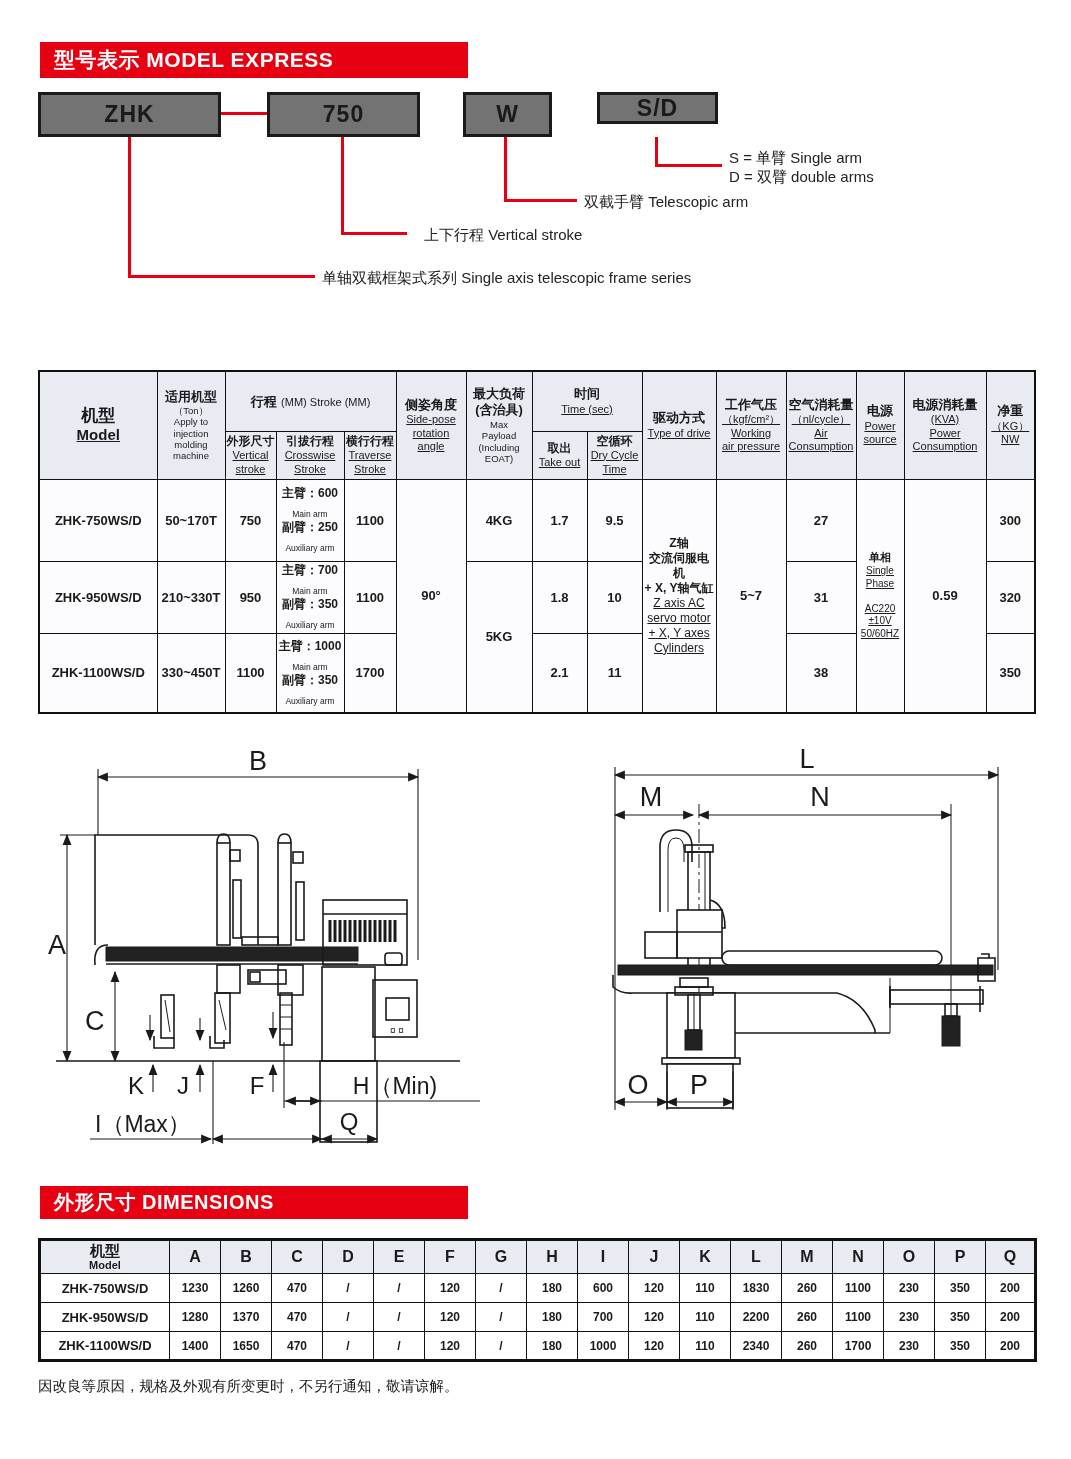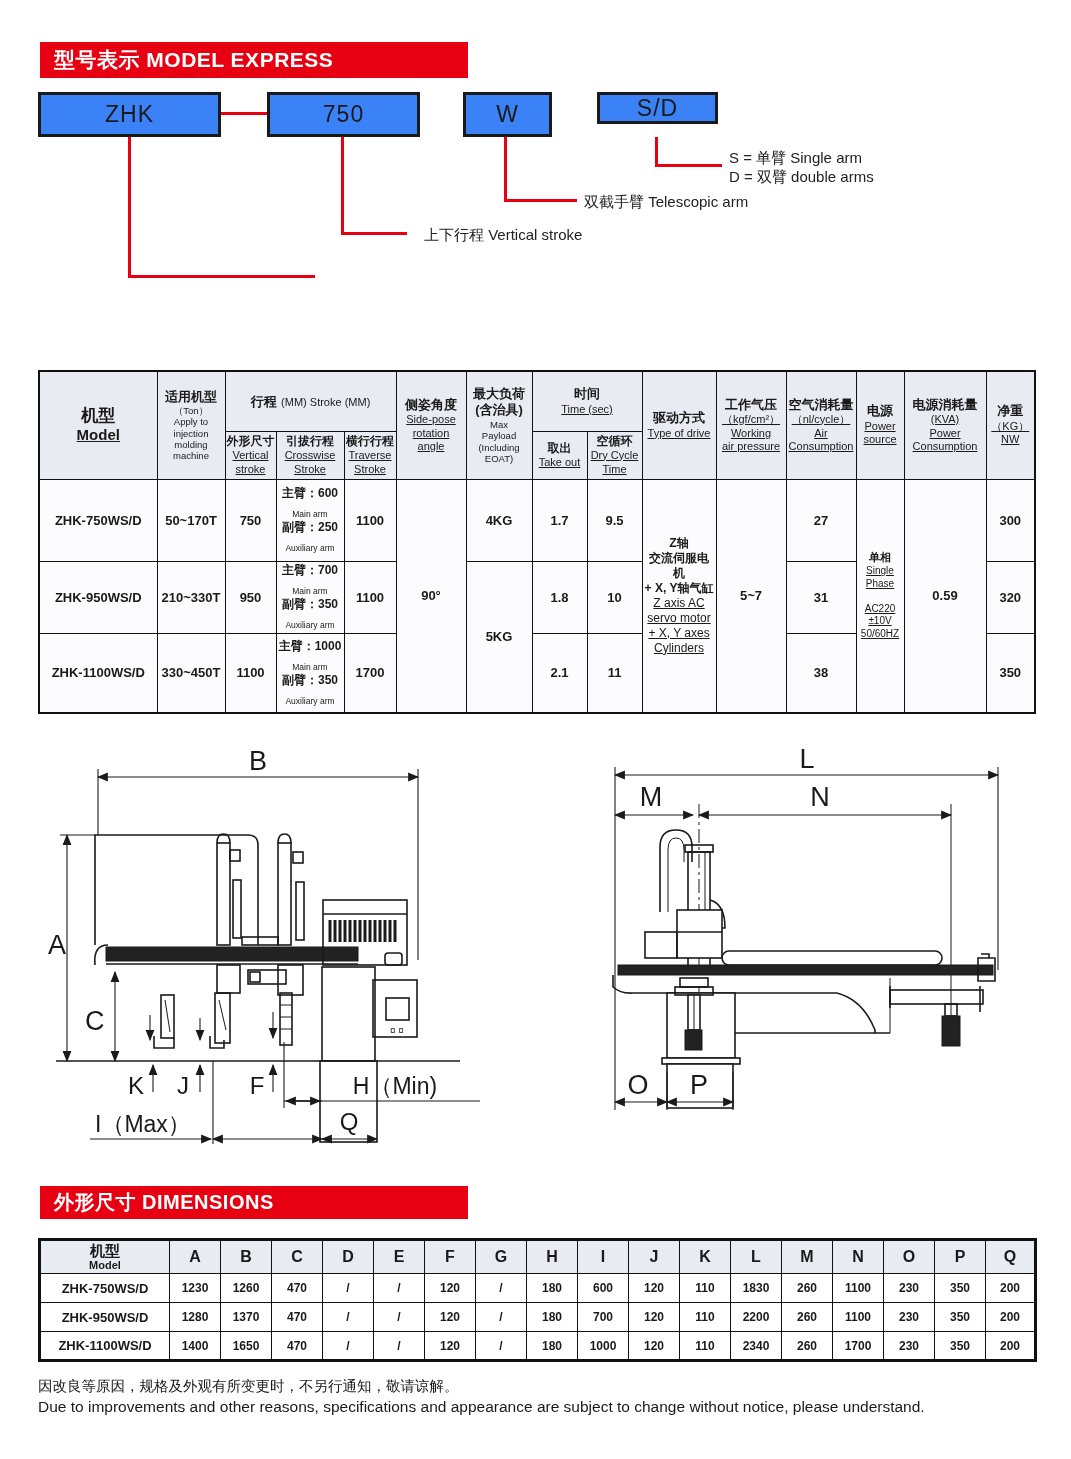--- a/index.html
+++ b/index.html
@@ -2,21 +2,21 @@
 <html><head>
 <meta charset="utf-8">
 <style>
   html,body{margin:0;padding:0;background:#fff;}
   body{font-family:"Liberation Sans","DejaVu Sans",sans-serif;color:#1a1a1a;}
   #page{position:relative;width:1071px;height:1459px;background:#ffffff;overflow:hidden;}
   .abs{position:absolute;}
   .banner{background:#e60012;color:#fff;font-weight:bold;display:flex;align-items:center;
           padding-left:14px;letter-spacing:.5px;box-sizing:border-box;}
   .mbox{border:3px solid #1a1a1a;display:flex;align-items:center;justify-content:center;
-        font-size:23px;font-weight:normal;letter-spacing:1px;box-sizing:border-box;background:#3b82f6;}
+        font-size:23px;font-weight:bold;letter-spacing:1px;box-sizing:border-box;background:#737373;}
   .hconn{background:#e60012;height:3px;}
   .lline{border-left:3px solid #e60012;border-bottom:3px solid #e60012;box-sizing:border-box;}
   .callout{font-size:15px;color:#222;white-space:nowrap;line-height:19px;}
   
   table.tech{border-collapse:collapse;table-layout:fixed;width:996px;border:2px solid #111;background:#fcfcfe;}
   table.tech td{border:1px solid #111;text-align:center;vertical-align:middle;padding:1px;overflow:hidden;}
   .hd{background:#e9ebf3;}
   .cnL{font-weight:bold;font-size:17px;line-height:1.2;}
   .cn{font-weight:bold;font-size:13px;line-height:1.25;display:block;white-space:pre-line;}
   .cn-inline{font-weight:bold;font-size:13px;}
@@ -71,20 +71,23 @@
   </div>
   <div class="abs lline" style="left:504px;top:137px;width:73px;height:65px;"></div>
   <div class="abs callout" style="left:584px;top:192px;">
     <span>双截手臂 Telescopic arm</span>
   </div>
   <div class="abs lline" style="left:341px;top:137px;width:66px;height:98px;"></div>
   <div class="abs callout" style="left:424px;top:225px;">
     <span>上下行程 Vertical stroke</span>
   </div>
   <div class="abs lline" style="left:128px;top:137px;width:187px;height:141px;"></div>
+  <div class="abs callout" style="left:322px;top:268px;">
+    <span>单轴双截框架式系列 Single axis telescopic  frame series</span>
+  </div>
 
 
   <div class="abs" style="left:38px;top:370px;">
   <table class="tech">
     <colgroup>
       <col style="width:118px">
           <col style="width:68px">
           <col style="width:51px">
           <col style="width:68px">
       <col style="width:52px">
@@ -559,17 +562,14 @@
       <td class="dimval">350</td>
       <td class="dimval">200</td>
     </tr>
   </tbody>
       </table>
   </div>
 
   <div class="abs footer-cn" style="left:38px;top:1377px;">
     <span>因改良等原因，规格及外观有所变更时，不另行通知，敬请谅解。</span>
   </div>
-  <div class="abs footer-en" style="left:38px;top:1398px;">
-    <span>Due to improvements and other reasons, specifications and appearance are subject to change without notice, please understand.</span>
-  </div>
 
 </div>
 
 </body></html>

